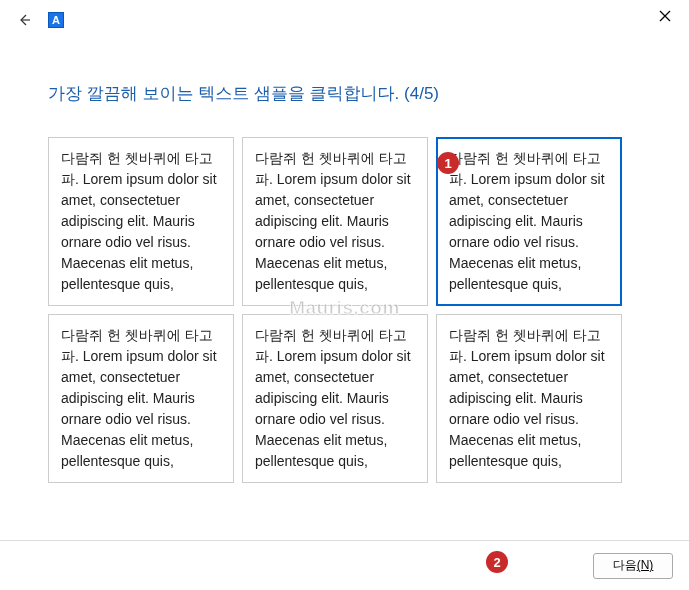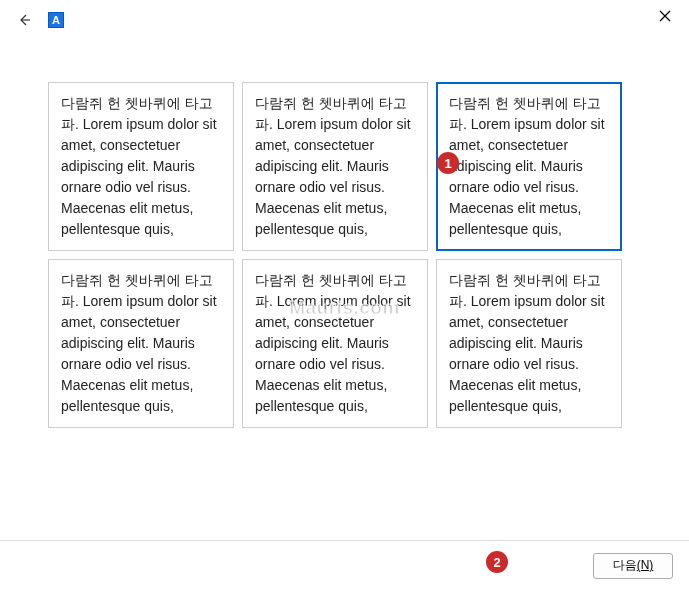--- a/index.html
+++ b/index.html
@@ -151,20 +151,21 @@
   </div>
   <span class="app-icon">A</span>
   <div class="close-btn">
     <svg width="12" height="12" viewBox="0 0 12 12">
       <path d="M1 1 L11 11 M11 1 L1 11" stroke="#000" stroke-width="1.2"></path>
     </svg>
   </div>
 </div>
 
 <div class="content">
+  <div class="heading">가장 깔끔해 보이는 텍스트 샘플을 클릭합니다. (4/5)</div>
   <div class="grid">
     <div class="sample">다람쥐 헌 쳇바퀴에 타고파. Lorem ipsum dolor sit amet, consectetuer adipiscing elit. Mauris ornare odio vel risus. Maecenas elit metus, pellentesque quis,</div>
     <div class="sample">다람쥐 헌 쳇바퀴에 타고파. Lorem ipsum dolor sit amet, consectetuer adipiscing elit. Mauris ornare odio vel risus. Maecenas elit metus, pellentesque quis,</div>
     <div class="sample selected">다람쥐 헌 쳇바퀴에 타고파. Lorem ipsum dolor sit amet, consectetuer adipiscing elit. Mauris ornare odio vel risus. Maecenas elit metus, pellentesque quis,</div>
     <div class="sample">다람쥐 헌 쳇바퀴에 타고파. Lorem ipsum dolor sit amet, consectetuer adipiscing elit. Mauris ornare odio vel risus. Maecenas elit metus, pellentesque quis,</div>
     <div class="sample">다람쥐 헌 쳇바퀴에 타고파. Lorem ipsum dolor sit amet, consectetuer adipiscing elit. Mauris ornare odio vel risus. Maecenas elit metus, pellentesque quis,</div>
     <div class="sample">다람쥐 헌 쳇바퀴에 타고파. Lorem ipsum dolor sit amet, consectetuer adipiscing elit. Mauris ornare odio vel risus. Maecenas elit metus, pellentesque quis,</div>
   </div>
 </div>
 

